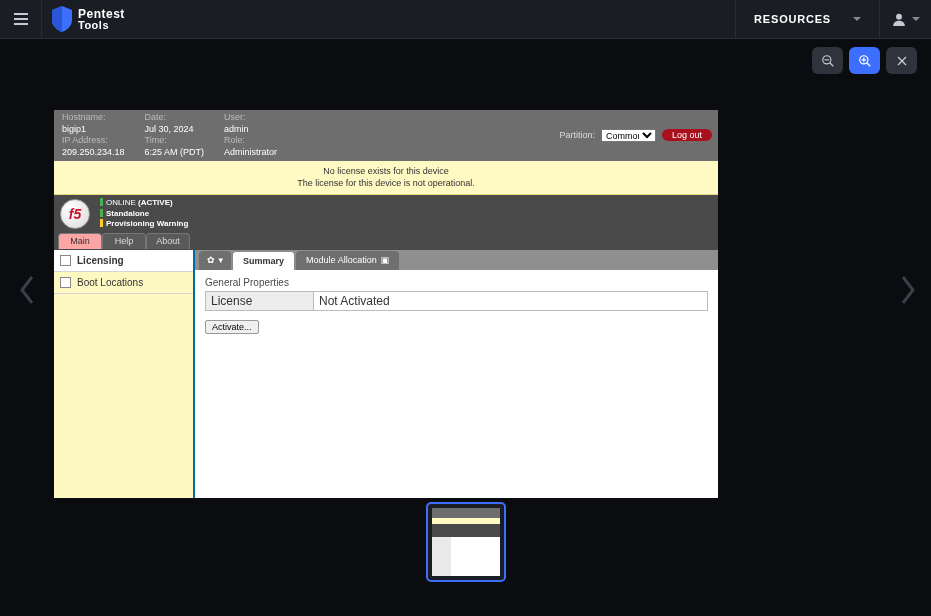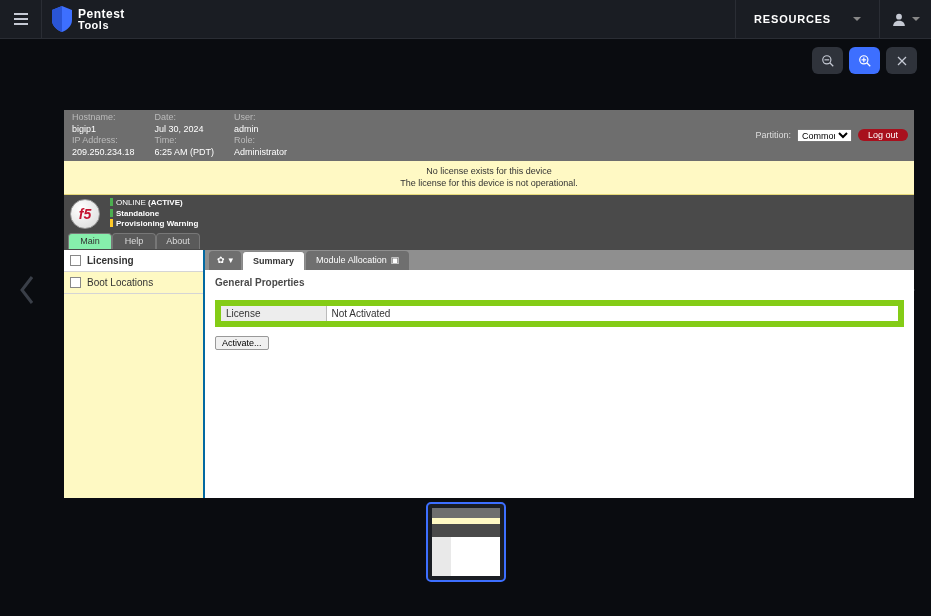--- a/index.html
+++ b/index.html
@@ -21,21 +21,21 @@
 .user-box{width:52px;height:39px;border-left:1px solid #2a2d34;display:flex;align-items:center;justify-content:center;gap:6px}
 .chev{width:0;height:0;border-left:4px solid transparent;border-right:4px solid transparent;border-top:4px solid #888}
 
 
 .fab-row{position:absolute;top:47px;right:14px;display:flex;gap:6px}
 .fab{width:31px;height:27px;border-radius:6px;display:flex;align-items:center;justify-content:center}
 .fab.dark{background:#2f333b}
 .fab.blue{background:#3d6fff}
 
 
-.panel{position:absolute;left:64px;top:110px;width:850px;height:352px;background:#fff;font-size:10px;color:#333}
+.panel{position:absolute;left:54px;top:110px;width:664px;height:352px;background:#fff;font-size:10px;color:#333}
 
 
 .meta{background:#6e6e6e;color:#ddd;display:flex;justify-content:space-between;align-items:center;padding:2px 6px 2px 8px;font-size:9px;line-height:1.3}
 .meta-left{display:flex;gap:20px}
 .meta-col span{display:block}
 .meta-label{color:#bbb;display:inline-block;min-width:52px}
 .meta-val{color:#fff}
 .meta-right{display:flex;align-items:center;gap:6px}
 .meta-select{font-size:9px;height:13px;width:55px}
 .logout{background:#a8101d;color:#fff;border:none;font-size:9px;padding:1px 10px;border-radius:6px}
@@ -44,37 +44,37 @@
 
 .statusbar{background:#4a4a4a;height:38px;display:flex;align-items:center;padding-left:6px;gap:10px}
 .f5badge{width:30px;height:30px;border-radius:50%;background:radial-gradient(circle at 35% 30%,#fff,#d9d9d9);border:1px solid #999;display:flex;align-items:center;justify-content:center;color:#c41230;font-weight:bold;font-size:14px;font-style:italic}
 .status-lines{font-size:8px;color:#fff;line-height:1.35}
 .status-lines .dot{display:inline-block;width:3px;height:8px;border-left:3px solid;margin-right:3px;vertical-align:-1px}
 .dot.g{border-color:#4caf50}.dot.y{border-color:#ffca28}
 .status-lines b{font-weight:bold}
 
 .tabs1{background:#4a4a4a;height:17px;display:flex;padding-left:4px}
 .tab1{width:44px;height:16px;font-size:9px;display:flex;align-items:center;justify-content:center;border:1px solid #777;border-bottom:none;background:#5a5a5a;color:#ddd;border-radius:4px 4px 0 0}
-.tab1.active{background:#86efac;color:#333}
+.tab1.active{background:#fca5a5;color:#333}
 
 .body{display:flex;height:calc(100% - 22px - 27px - 38px - 17px)}
 .side{width:141px;background:#fef9c3;border-right:2px solid #0369a1}
 .side-item{display:flex;align-items:center;gap:6px;padding:5px 6px;font-size:10px;border-bottom:1px solid #d5d5d5}
 .side-item.active{background:#fff;font-weight:bold}
 .side-icon{width:11px;height:11px;border:1px solid #888;background:#fff}
 
 .main{flex:1;background:#fff;display:flex;flex-direction:column}
 .tabs2{height:20px;background:#8f8f8f;display:flex;align-items:flex-end;gap:1px;padding-left:4px}
 .tab2{height:19px;padding:8px 10px;font-size:9px;display:flex;align-items:center;gap:4px;background:#6f6f6f;color:#fff;border-radius:4px 4px 0 0}
 .tab2.star{padding:0 8px}
 .tab2.active{background:#fff;color:#333;border:1px solid #888;border-bottom:none;font-weight:bold}
 
 .content{padding:7px 10px}
-.section-h{font-size:10px;font-weight:bold;color:#4a4a4a;margin-bottom:12px}
-.prop-table{width:100%;border:6px solid #84cc16;border-collapse:collapse;font-size:10px}
+.section-h{font-size:10px;font-weight:normal;color:#4a4a4a;margin-bottom:3px}
+.prop-table{width:100%;border:1px solid #84cc16;border-collapse:collapse;font-size:12px}
 .prop-table td{border:1px solid #bbb;padding:2px 5px}
 .prop-table .k{width:108px;background:#ededed}
 .activate{margin-top:9px;font-size:9px;padding:1px 6px;background:#f0f0f0;border:1px solid #999;border-radius:2px}
 
 
 .thumb-wrap{position:absolute;left:50%;bottom:34px;transform:translateX(-50%);width:80px;height:80px;border:2px solid #3d6fff;border-radius:5px;padding:4px;background:#1a1d23}
 .thumb{width:100%;height:100%;background:#fff;position:relative;overflow:hidden}
 .thumb .tm1{height:14%;background:#6e6e6e}
 .thumb .tm2{height:10%;background:#fff9c4}
 .thumb .tm3{height:18%;background:#4a4a4a}

